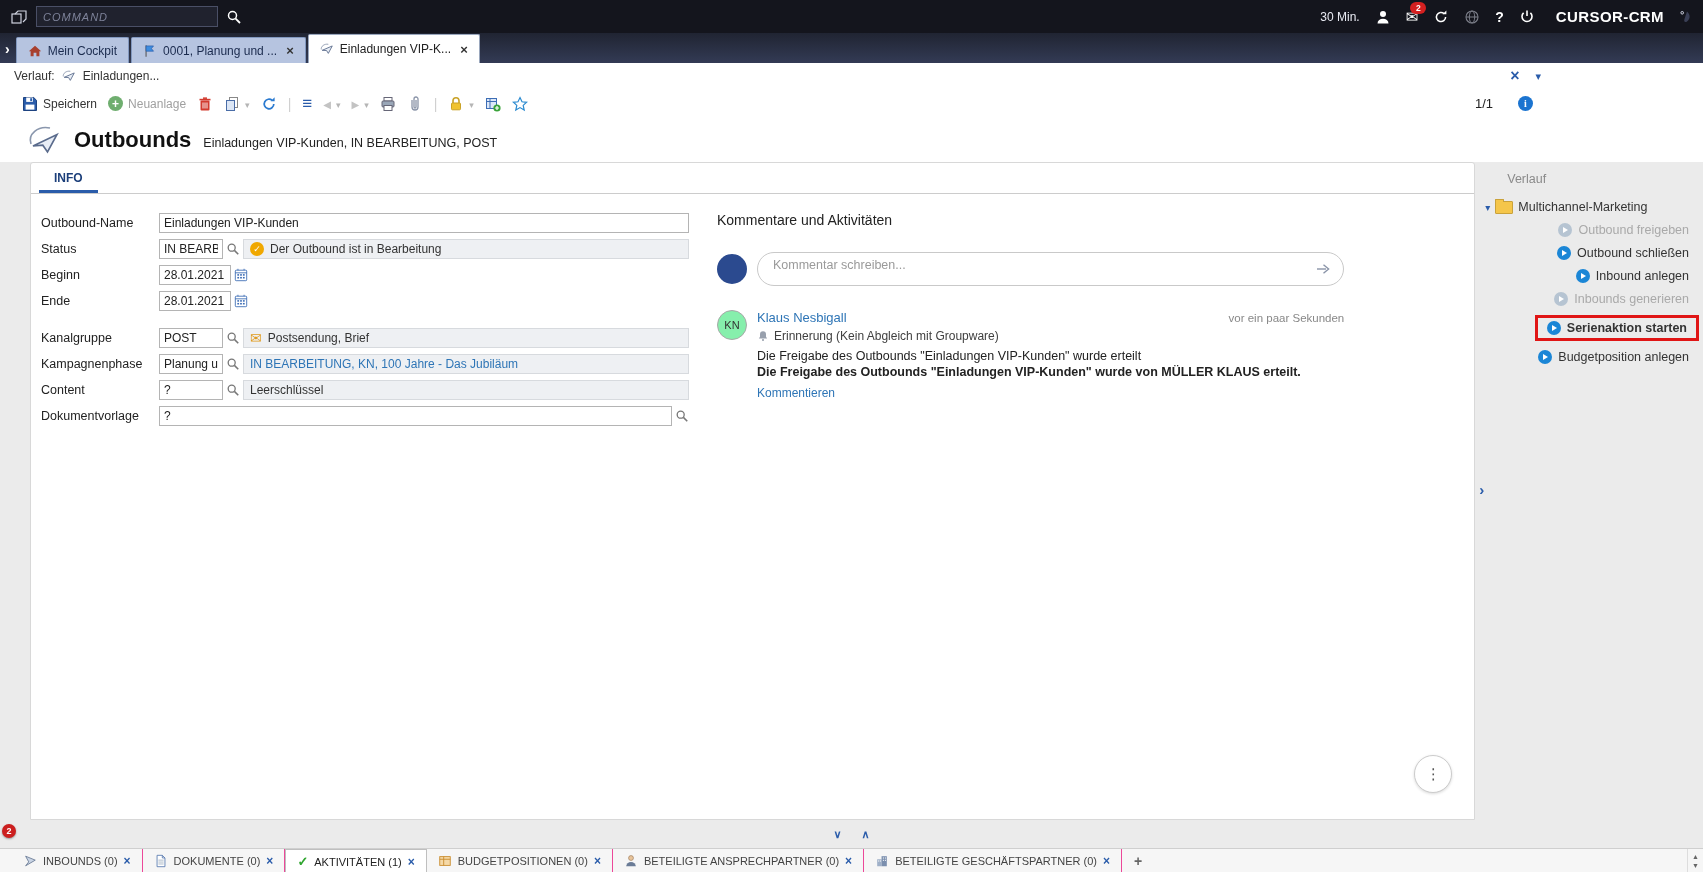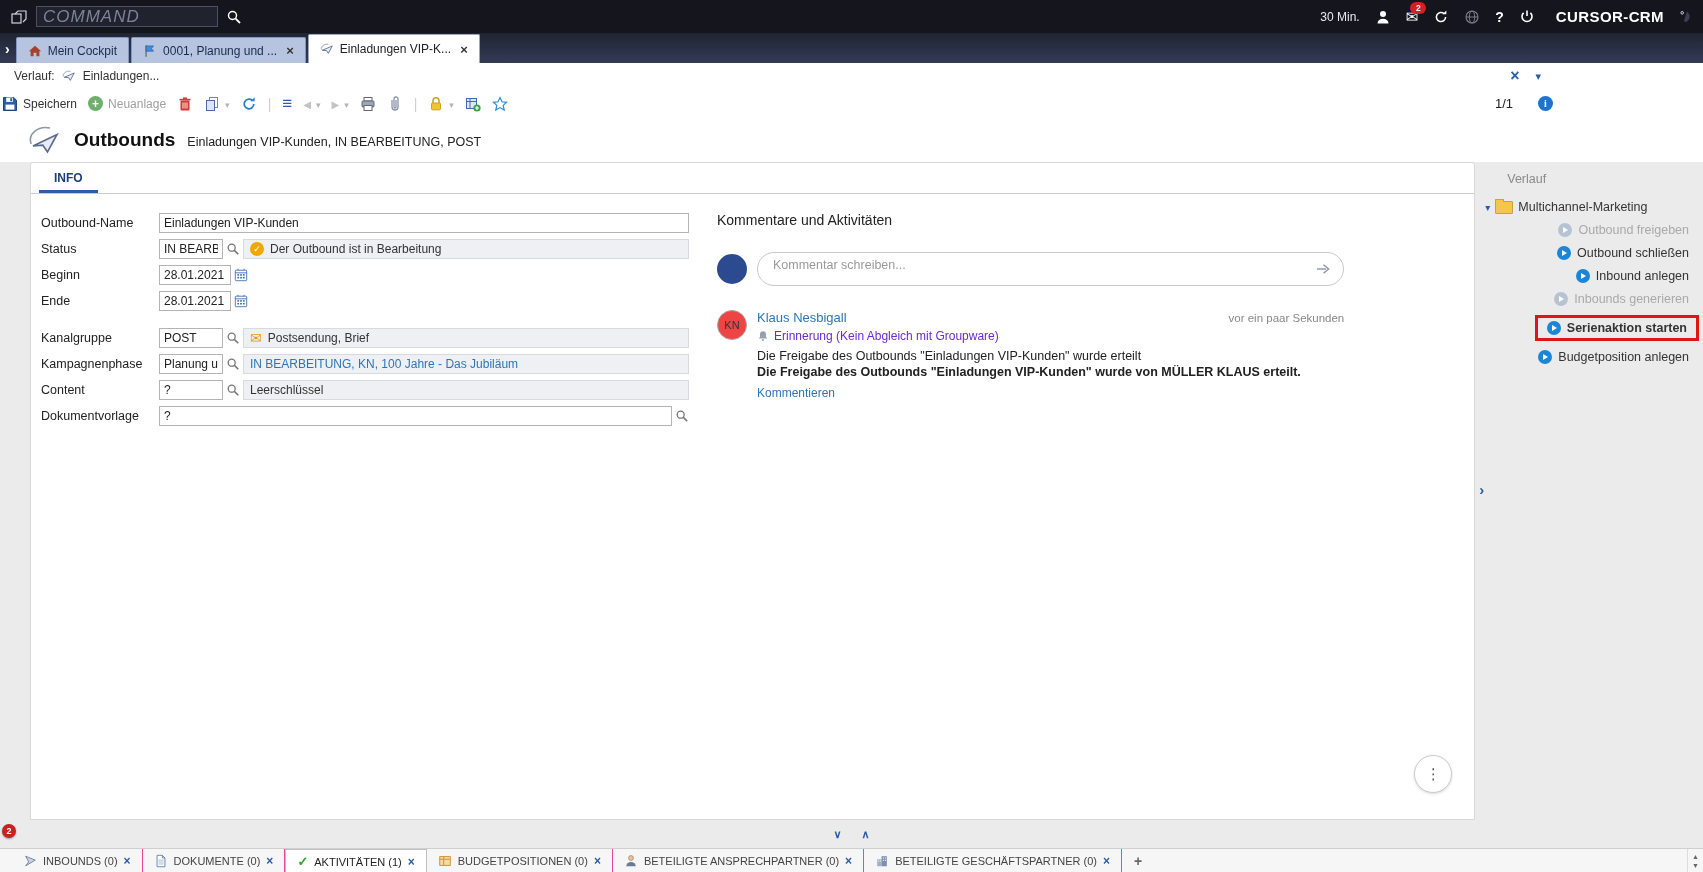--- a/index.html
+++ b/index.html
@@ -3,21 +3,21 @@
 <meta charset="utf-8">
 <style>
   html,body{margin:0;padding:0;}
   body{width:1703px;height:872px;font-family:"Liberation Sans",sans-serif;background:#fff;overflow:hidden;position:relative;font-size:12px;color:#222;}
   .icx{display:inline-flex;flex:none;align-items:center;justify-content:center;}
   .icx svg{width:100%;height:100%;display:block;}
   .i12{width:12px;height:12px;}.i14{width:14px;height:14px;}.i16{width:16px;height:16px;}.i18{width:18px;height:18px;}
 
   
   .topbar{height:33px;background:#14151d;display:flex;align-items:center;padding:0 10px;gap:8px;color:#fff;}
-  .command-input{width:168px;height:19px;background:#20222e;border:1px solid #4a4f66;color:#cfd3e0;font-style:italic;font-size:17px;letter-spacing:1px;padding:0 6px;outline:none;}
+  .command-input{width:168px;height:19px;background:#20222e;border:1px solid #4a4f66;color:#cfd3e0;font-style:italic;font-size:11px;letter-spacing:1px;padding:0 6px;outline:none;}
   .command-input::placeholder{color:#7d8299;font-style:italic;}
   .topbar-right{margin-left:auto;display:flex;align-items:center;gap:15px;}
   .session{font-size:12px;color:#e8eaf2;}
   .mail-wrap{position:relative;display:inline-flex;}
   .mail-glyph::before{content:"\2709";font-size:15px;color:#fff;}
   .badge{position:absolute;top:-6px;right:-8px;min-width:12px;height:12px;border-radius:7px;background:#d42020;color:#fff;font-size:8.5px;display:flex;align-items:center;justify-content:center;padding:0 2px;font-weight:bold;}
   .help{font-size:14px;font-weight:bold;color:#fff;}
   .dim{opacity:.55;}
   .brand{font-size:15px;font-weight:bold;letter-spacing:.4px;margin-left:6px;}
 
@@ -32,39 +32,39 @@
 
   
   .history-row{height:26px;display:flex;align-items:center;gap:7px;padding:0 14px;background:#fff;font-size:12px;color:#333;}
   .history-right{margin-left:auto;display:flex;align-items:center;gap:16px;margin-right:148px;}
   .hx::before{content:"\00D7";}
   .hx{color:#2a5caa;font-size:16px;font-weight:bold;line-height:1;}
   .hcaret::before{content:"\25BE";}
   .hcaret{color:#2a5caa;font-size:11px;}
 
   
-  .toolbar{height:29px;display:flex;align-items:center;gap:11px;padding:0 2px;background:#fff;}
+  .toolbar{height:29px;display:flex;align-items:center;gap:11px;padding:0 22px;background:#fff;}
   .tbtn{display:inline-flex;align-items:center;gap:5px;color:#333;font-size:12px;}
   .tbtn.disabled{color:#a0a0a0;}
   .tsep{color:#d0d0d0;font-size:14px;}
   .menu-ic::before{content:"\2261";color:#2a5caa;font-size:17px;font-weight:bold;}
   .nav-back::before{content:"\25C0";color:#c3c3c3;font-size:10px;}
   .nav-fwd::before{content:"\25B6";color:#c3c3c3;font-size:10px;}
   .mini-caret::before{content:"\25BE";color:#b5b5b5;font-size:9px;}
   .plus-green{width:15px;height:15px;border-radius:50%;background:#6fae6f;color:#fff;display:inline-flex;align-items:center;justify-content:center;font-size:12px;font-weight:bold;line-height:1;}
   .plus-green::before{content:"+";}
   .toolbar-right{margin-left:auto;display:flex;align-items:center;gap:25px;margin-right:148px;}
   .page-ind{font-size:13px;color:#222;}
   .info-circle{width:15px;height:15px;border-radius:50%;background:#1b74d0;color:#fff;font-size:10px;font-weight:bold;display:inline-flex;align-items:center;justify-content:center;font-family:"Liberation Serif",serif;}
   .info-circle::before{content:"i";}
 
   
   .page-header{height:44px;display:flex;align-items:center;gap:12px;padding-left:26px;background:#fff;}
   .ph-text{display:flex;align-items:baseline;gap:12px;}
-  .ph-title{font-size:19px;font-weight:bold;color:#111;}
+  .ph-title{font-size:22px;font-weight:bold;color:#111;}
   .ph-subtitle{font-size:12.5px;color:#222;}
 
   
   .main{display:flex;height:658px;background:#ebebeb;position:relative;}
   .card{width:1445px;background:#fff;border:1px solid #d8d8d8;margin-left:30px;border-radius:3px 3px 0 0;position:relative;display:flex;flex-direction:column;}
   .card-tabs{height:30px;border-bottom:1px solid #ccc;display:flex;align-items:flex-end;padding-left:8px;}
   .info-tab{font-size:12px;font-weight:bold;color:#1c3f7a;padding:7px 15px 5px;border-bottom:3px solid #2a5caa;}
   .card-body{flex:1;display:flex;padding:18px 0 0 10px;}
 
   
@@ -86,26 +86,26 @@
   
   .comments-col{flex:1;padding:0 130px 0 28px;}
   .comments-title{font-size:14px;color:#222;margin-bottom:24px;}
   .comment-input-row{display:flex;align-items:center;gap:10px;margin-bottom:24px;}
   .avatar-blue{width:30px;height:30px;border-radius:50%;background:#2b4a8f;flex:none;}
   .comment-box{position:relative;flex:1;}
   .comment-input{width:100%;height:34px;border:1px solid #c9c9c9;border-radius:17px;padding:0 40px 8px 15px;font-size:12.5px;color:#444;outline:none;box-sizing:border-box;font-family:"Liberation Sans",sans-serif;}
   .comment-input::placeholder{color:#9a9a9a;}
   .send-ic{position:absolute;right:13px;top:9px;width:16px;height:16px;}
   .activity{display:flex;gap:10px;}
-  .avatar-kn{width:30px;height:30px;border-radius:50%;background:#ef4444;border:1px solid #a8a8a8;font-size:11px;color:#333;display:flex;align-items:center;justify-content:center;flex:none;box-sizing:border-box;}
+  .avatar-kn{width:30px;height:30px;border-radius:50%;background:#86efac;border:1px solid #a8a8a8;font-size:11px;color:#333;display:flex;align-items:center;justify-content:center;flex:none;box-sizing:border-box;}
   .act-body{flex:1;min-width:0;}
   .act-header{display:flex;align-items:baseline;}
   .act-author{color:#2e75b6;font-size:13px;}
   .act-time{margin-left:auto;color:#888;font-size:11.5px;}
-  .act-kind{display:flex;align-items:center;gap:5px;color:#6d28d9;font-size:12px;margin:4px 0 6px;}
+  .act-kind{display:flex;align-items:center;gap:5px;color:#404040;font-size:12px;margin:4px 0 6px;}
   .act-line{font-size:12.5px;color:#222;margin:2px 0;}
   .act-line.bold{font-weight:bold;}
   .act-link{color:#2e75b6;font-size:12px;margin-top:5px;display:inline-block;}
   .more-btn{position:absolute;right:22px;bottom:26px;width:36px;height:36px;border-radius:50%;background:#fff;border:1px solid #ccc;box-shadow:0 1px 3px rgba(0,0,0,.15);display:flex;align-items:center;justify-content:center;color:#555;font-size:15px;}
   .more-btn::before{content:"\22EE";}
 
   
   .actions-panel{width:228px;position:relative;padding-top:4px;box-sizing:border-box;}
   .ap-title{color:#8a8a8a;font-size:12.5px;margin:6px 0 14px 32px;}
   .ap-group{display:flex;align-items:center;gap:5px;margin-left:10px;margin-bottom:9px;font-size:12.5px;color:#333;}

